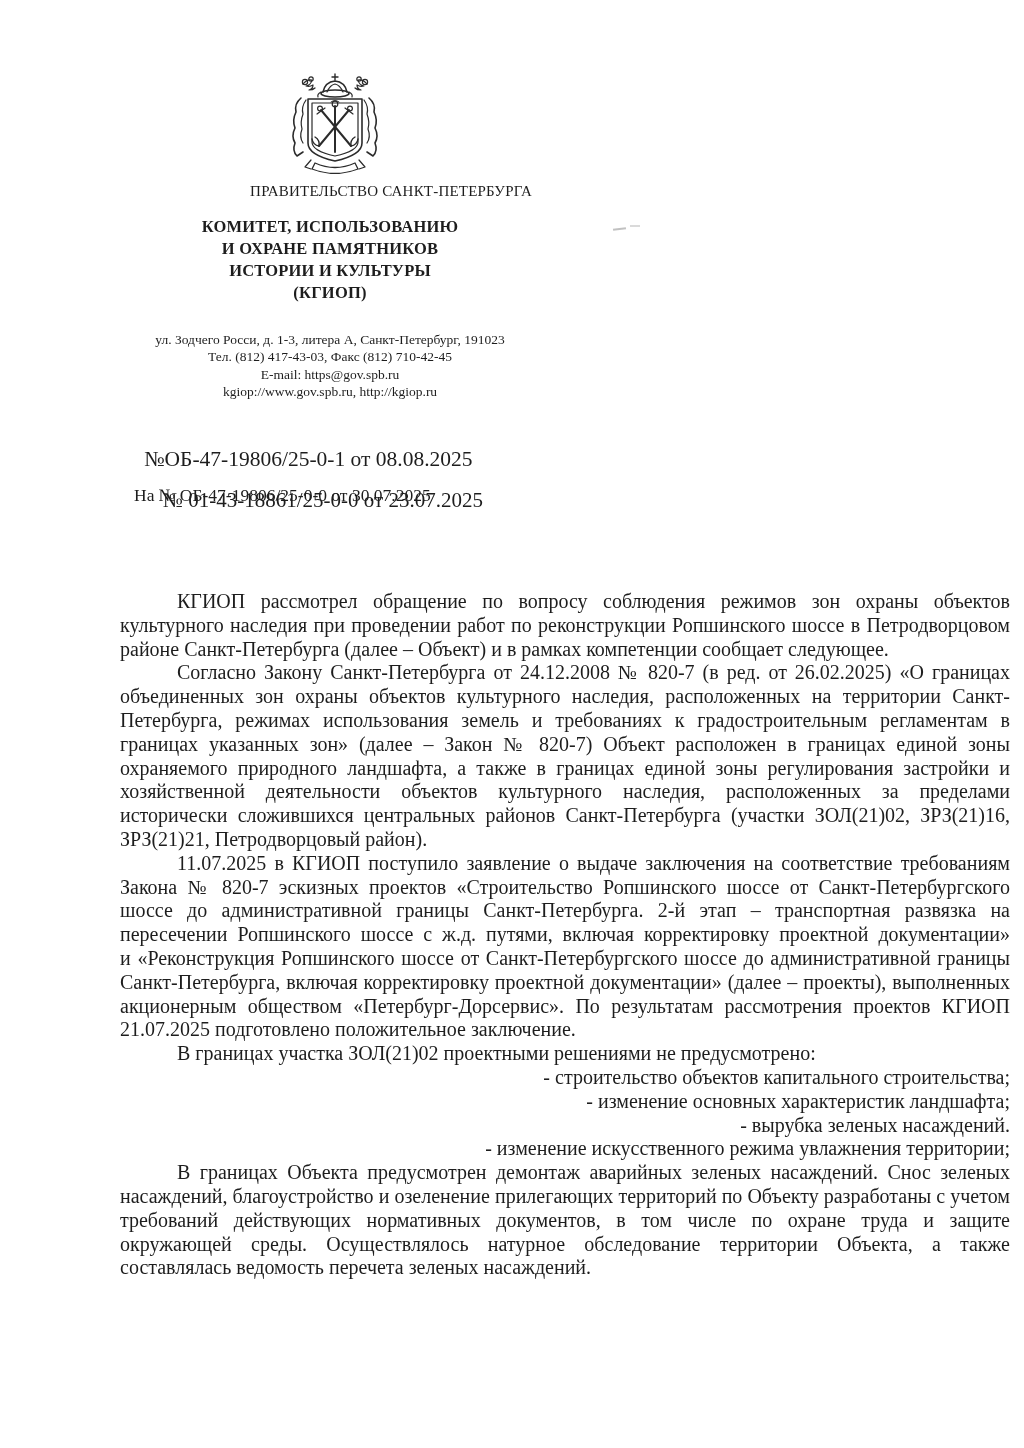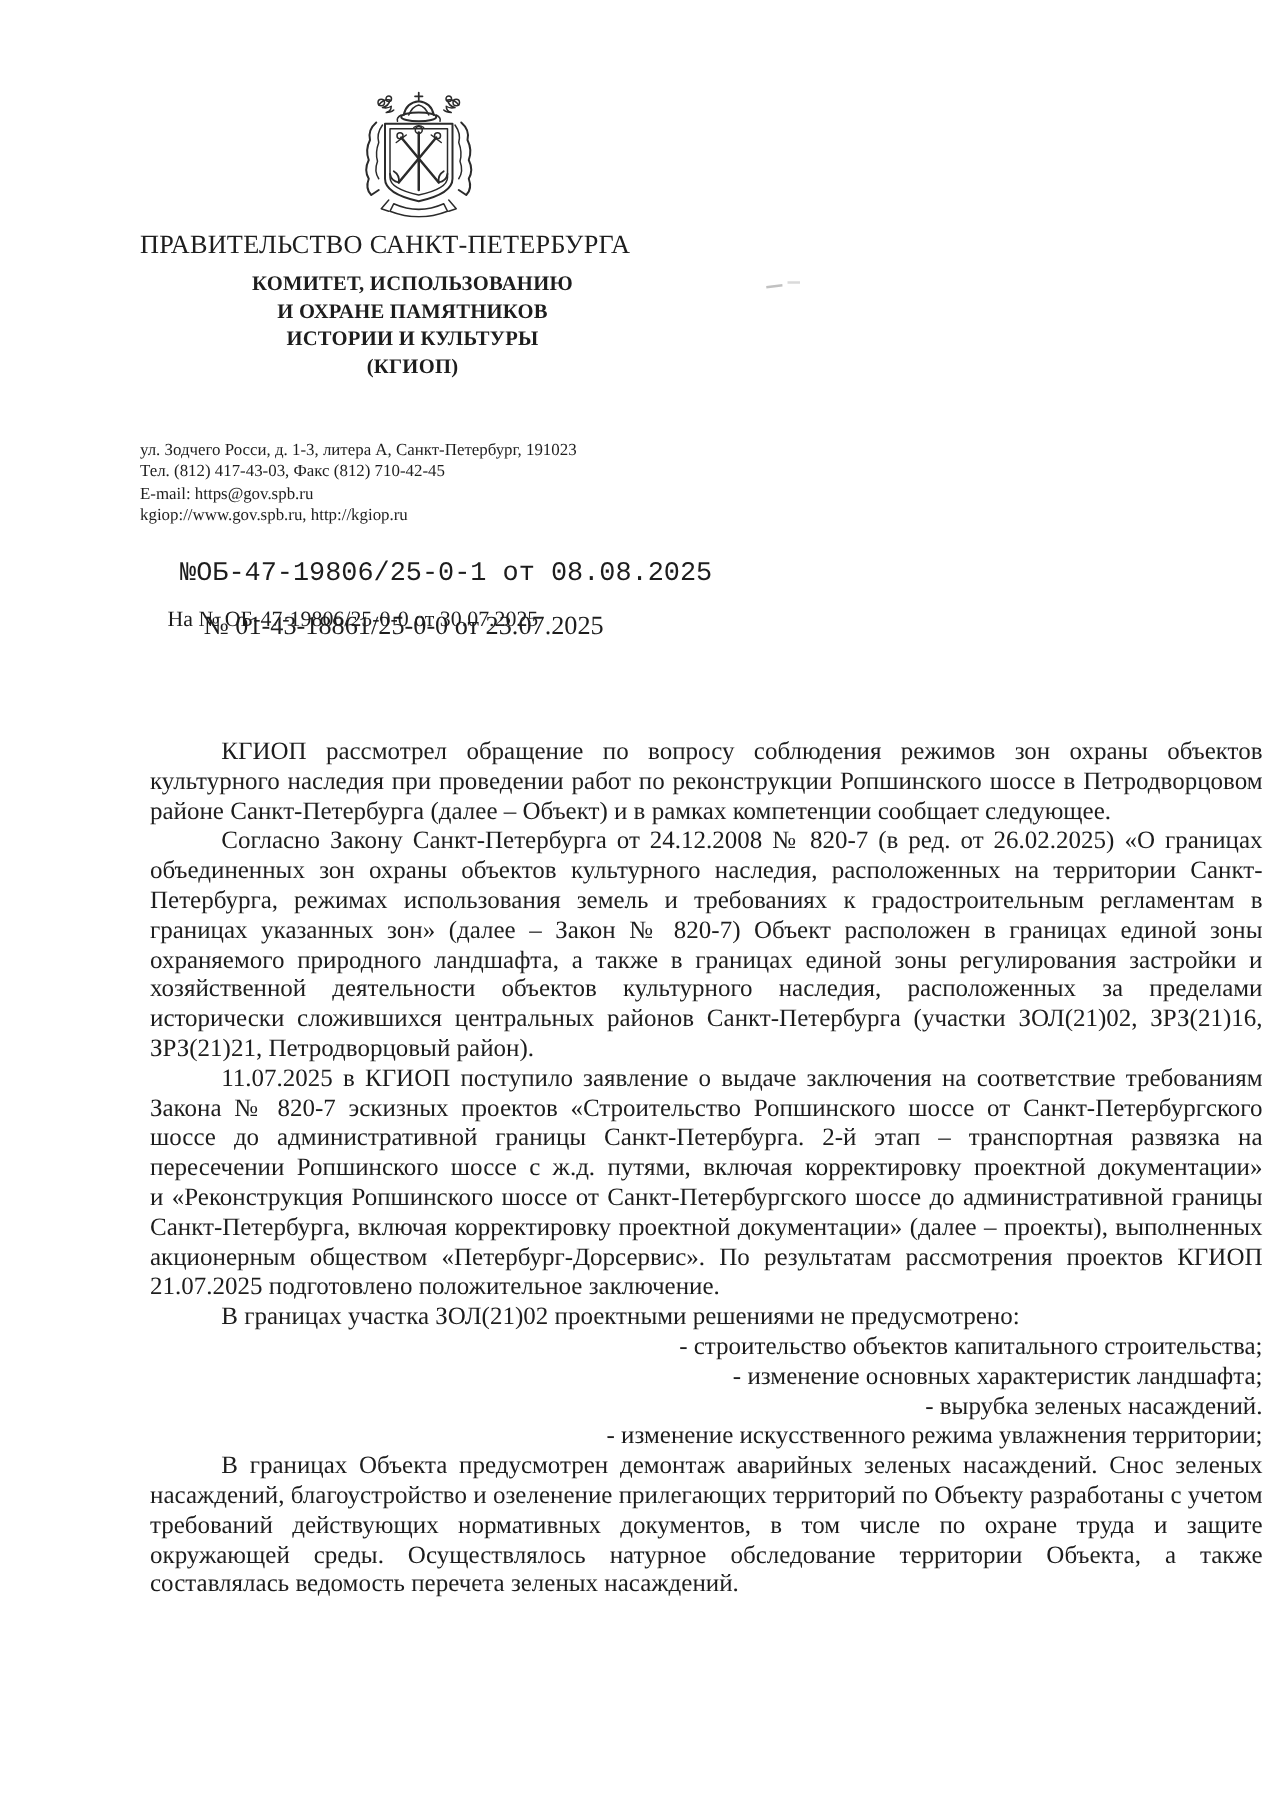--- a/index.html
+++ b/index.html
@@ -11,35 +11,35 @@
   }
   .sheet{
     position:relative;width:1024px;height:1448px;
     background:#ffffff;overflow:hidden;
   }
   
   .emblem{
     position:absolute;left:281px;top:70px;width:108px;height:104px;
   }
   .gov-title{
-    position:absolute;left:112px;top:183px;width:436px;
-    text-align:left;font-size:21px;letter-spacing:.2px;white-space:nowrap;
+    position:absolute;left:96px;top:183px;width:436px;
+    text-align:right;font-size:15px;letter-spacing:.2px;white-space:nowrap;
   }
   .committee{
     position:absolute;left:112px;top:216px;width:436px;
     text-align:center;font-weight:700;font-size:16.5px;line-height:22px;
     letter-spacing:.2px;
   }
   .addr{
     position:absolute;left:112px;top:331px;width:436px;
-    font-size:13.5px;line-height:17.4px;margin-top:20px;
+    text-align:center;font-size:13.5px;line-height:17.4px;
   }
   
   .ref-out{
-    position:absolute;left:144px;top:447px;font-size:21.5px;white-space:nowrap;font-family:Liberation Mono, monospace;
+    position:absolute;left:144px;top:447px;font-size:21.5px;white-space:nowrap;
   }
   .ref-in1{
     position:absolute;left:134px;top:485px;font-size:17.5px;white-space:nowrap;
   }
   .ref-in2{
     position:absolute;left:163px;top:488px;font-size:21px;white-space:nowrap;text-align:right;
   }
   
   .body-text{
     position:absolute;left:120px;top:590px;width:890px;

